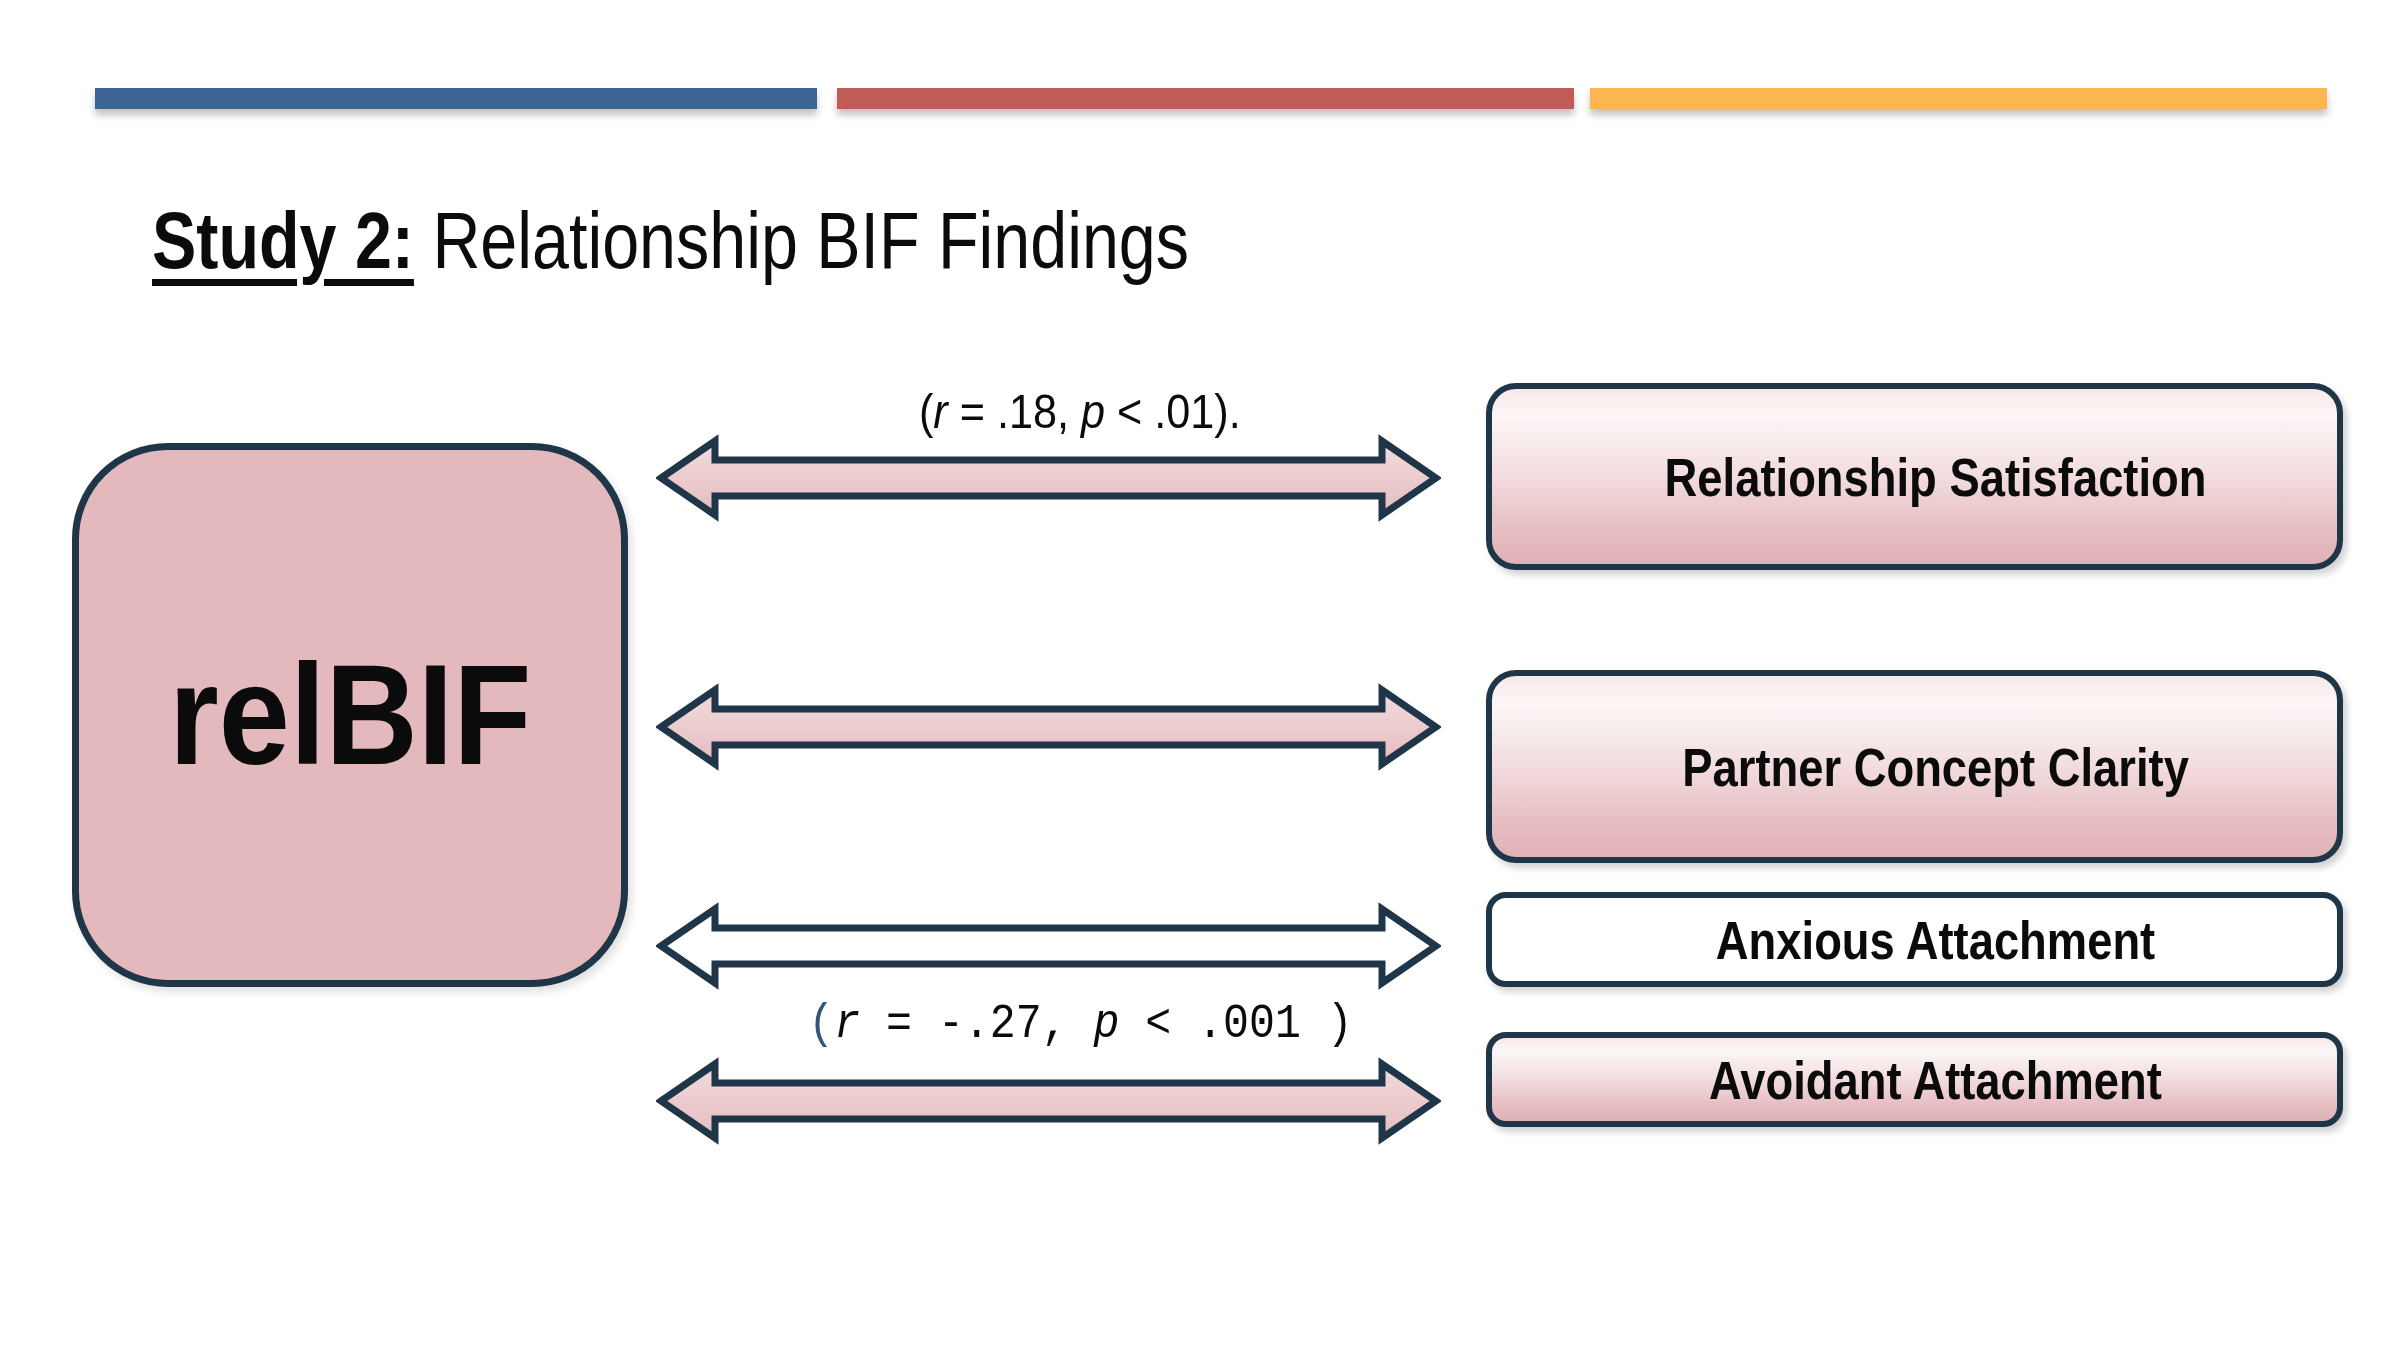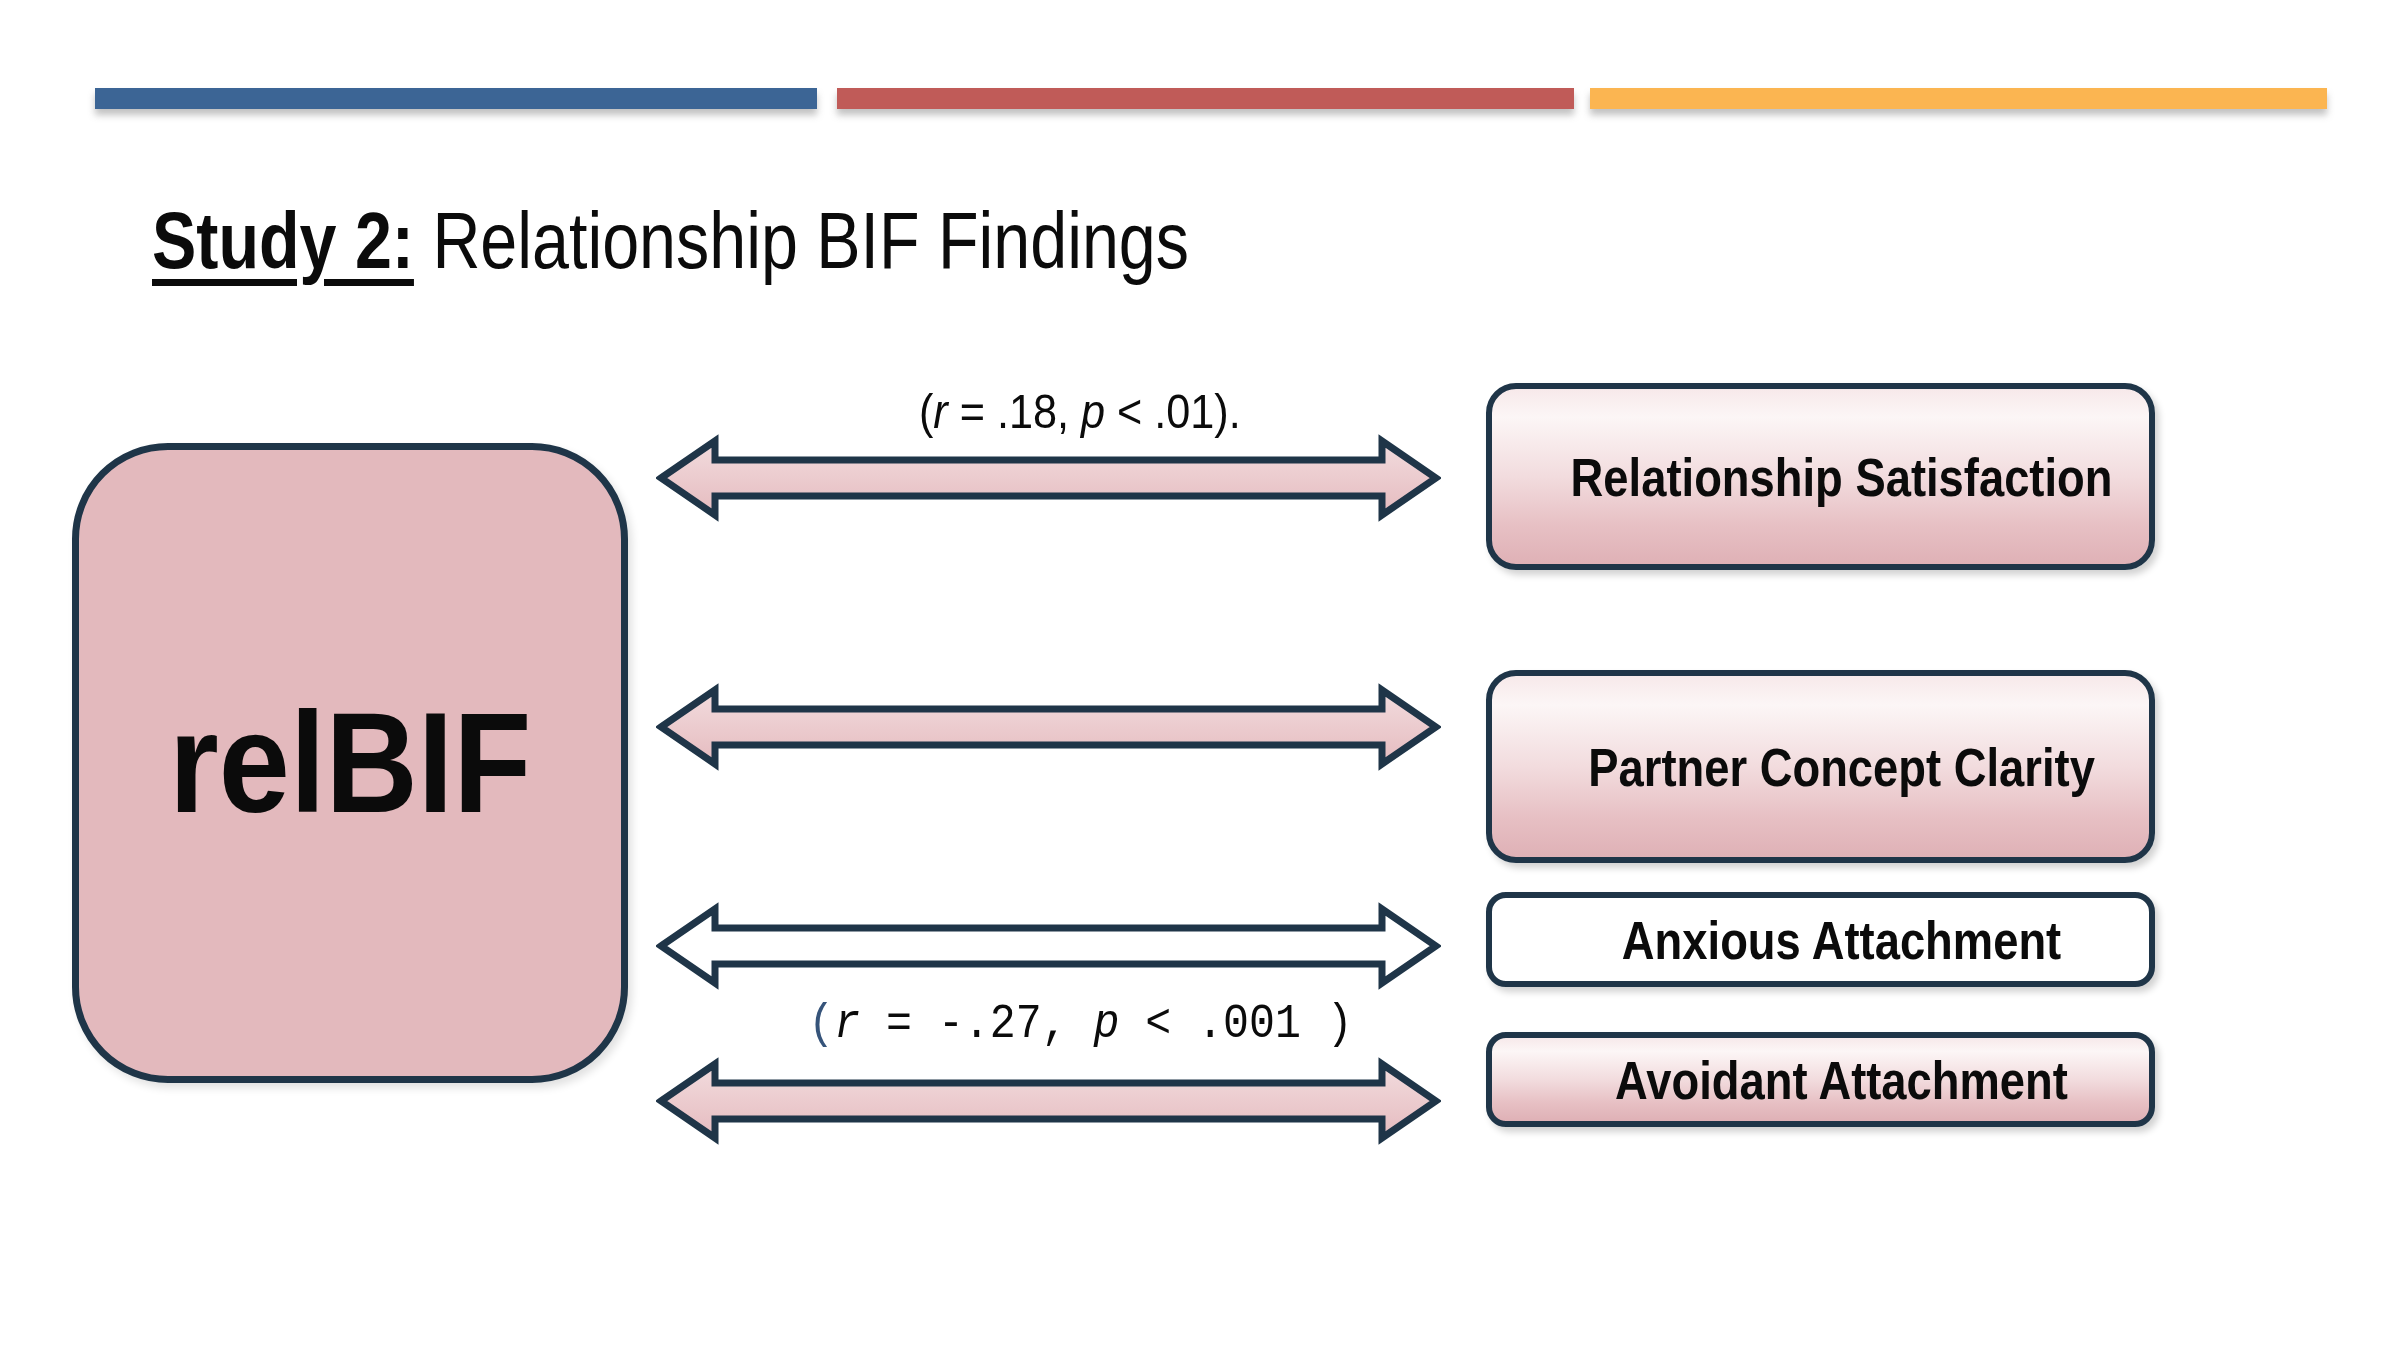--- a/index.html
+++ b/index.html
@@ -11,27 +11,27 @@
   .bar-blue{left:95px;width:722px;background:#3c6595;}
   .bar-red{left:837px;width:737px;background:#c05b58;}
   .bar-yellow{left:1590px;width:737px;background:#fbb551;}
 
   
   .title{position:absolute;left:152px;top:196px;font-size:80px;line-height:1.12;white-space:nowrap;
          transform:scaleX(.83);transform-origin:left center;}
   .title .study{font-weight:bold;text-decoration:underline;text-decoration-thickness:7px;text-underline-offset:11px;}
 
   
-  .relbif{position:absolute;left:72px;top:443px;width:556px;height:640px;background:#e3b9bd;
+  .relbif{position:absolute;left:72px;top:443px;width:556px;height:544px;background:#e3b9bd;
           border:7px solid #1f3548;border-radius:96px;box-sizing:border-box;
           display:flex;align-items:center;justify-content:center;box-shadow:4px 5px 8px rgba(0,0,0,.12);}
   .relbif .word{font-size:142px;font-weight:bold;transform:scaleX(.9);transform-origin:center;white-space:nowrap;}
 
   
-  .rbox{position:absolute;left:1486px;width:669px;border:6px solid #1f3548;box-sizing:border-box;
+  .rbox{position:absolute;left:1486px;width:857px;border:6px solid #1f3548;box-sizing:border-box;
         display:flex;align-items:center;justify-content:center;
         box-shadow:4px 5px 7px rgba(0,0,0,.18);padding-left:43px;}
   .rbox .blabel{font-size:54px;font-weight:bold;white-space:nowrap;transform:scaleX(.84);transform-origin:center;}
   .grad{background:linear-gradient(180deg,#f7e9ea 0%,#fcf6f6 16%,#f2dcde 50%,#e7c0c4 78%,#dfb1b6 100%);}
   .rbox-1{top:383px;height:187px;border-radius:30px;}
   .rbox-2{top:670px;height:193px;border-radius:30px;}
   .rbox-3{top:892px;height:95px;border-radius:20px;background:#ffffff;}
   .rbox-4{top:1032px;height:95px;border-radius:20px;}
 
   

